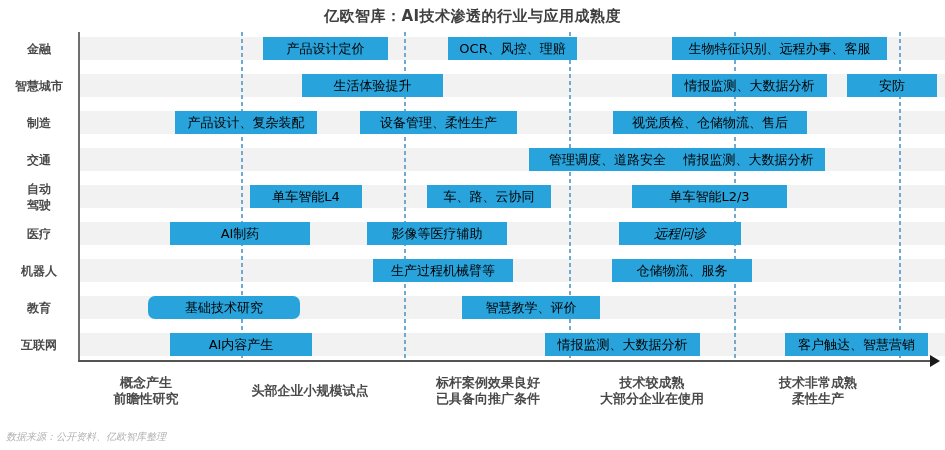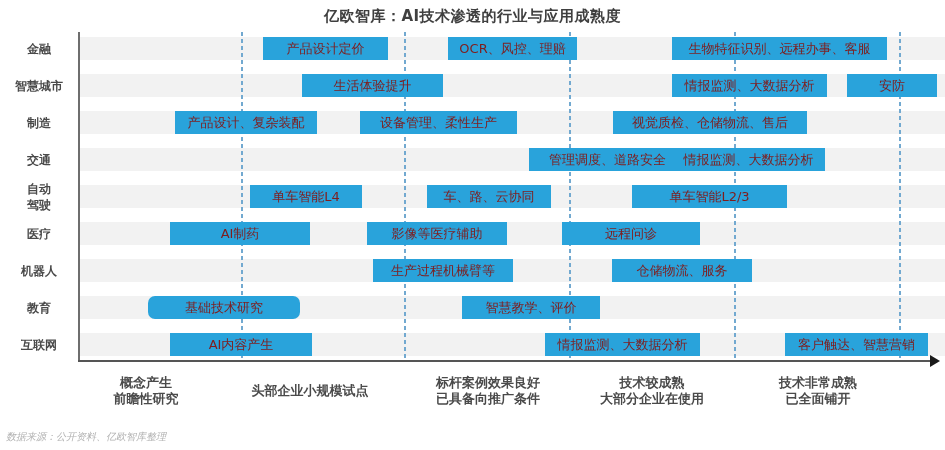--- a/index.html
+++ b/index.html
@@ -7,21 +7,21 @@
   #canvas{position:relative;width:945px;height:450px;background:#ffffff;overflow:hidden;}
 
   .title{position:absolute;top:7px;left:0;right:0;text-align:center;
          font-size:15px;font-weight:bold;color:#3f3f3f;letter-spacing:0.5px;}
 
   .band{position:absolute;left:79px;width:866px;height:23px;background:#f2f2f2;z-index:0;}
 
   .dash{position:absolute;top:32px;width:2px;height:327px;z-index:1;
         background-image:repeating-linear-gradient(to bottom,#72a9d0 0 4px,rgba(0,0,0,0) 4px 7px);}
 
-  .bar{position:absolute;height:23px;background:#29a3db;color:#7f1d1d;z-index:2;
+  .bar{position:absolute;height:23px;background:#29a3db;color:#000000;z-index:2;
        display:flex;align-items:center;justify-content:center;
        font-size:13px;white-space:nowrap;}
 
   .rowlabel{position:absolute;left:2px;width:74px;height:37px;z-index:2;
             display:flex;flex-direction:column;justify-content:center;
             text-align:center;font-size:12px;font-weight:bold;color:#4a4a4a;line-height:16px;}
 
   .yaxis{position:absolute;left:78px;top:32px;width:2px;height:330px;background:#6e6e6e;z-index:1;}
   .xaxis{position:absolute;left:78px;top:360px;width:856px;height:2px;background:#555555;z-index:1;}
   .arrowhead{position:absolute;left:930px;top:355px;width:0;height:0;z-index:2;
@@ -77,21 +77,21 @@
       </div>
       <div class="bar" style="top: 185px; left: 250px; width: 112px;">单车智能L4</div>
       <div class="bar" style="top: 185px; left: 427px; width: 124px;">车、路、云协同</div>
       <div class="bar" style="top: 185px; left: 632px; width: 155px;">单车智能L2/3</div>
       <div class="band" style="top: 222px;"></div>
       <div class="rowlabel" style="top: 215px;">
         <div>医疗</div>
       </div>
       <div class="bar" style="top: 222px; left: 170px; width: 140px;">AI制药</div>
       <div class="bar" style="top: 222px; left: 367px; width: 140px;">影像等医疗辅助</div>
-      <div class="bar" style="top: 222px; left: 562px; width: 138px;">远程问诊</div>
+      <div class="bar" style="top: 222px; left: 619px; width: 122px; font-style: italic;">远程问诊</div>
       <div class="band" style="top: 259px;"></div>
       <div class="rowlabel" style="top: 252px;">
         <div>机器人</div>
       </div>
       <div class="bar" style="top: 259px; left: 373px; width: 140px;">生产过程机械臂等</div>
       <div class="bar" style="top: 259px; left: 612px; width: 140px;">仓储物流、服务</div>
       <div class="band" style="top: 296px;"></div>
       <div class="rowlabel" style="top: 289px;">
         <div>教育</div>
       </div>
@@ -119,17 +119,17 @@
       <div class="stage" style="left: 388px;">
         <div>标杆案例效果良好</div>
         <div>已具备向推广条件</div>
       </div>
       <div class="stage" style="left: 552px;">
         <div>技术较成熟</div>
         <div>大部分企业在使用</div>
       </div>
       <div class="stage" style="left: 718px;">
         <div>技术非常成熟</div>
-        <div>已全面铺开</div>
+        <div>柔性生产</div>
       </div>
     </div>
   <div class="source">数据来源：公开资料、亿欧智库整理</div>
 </div>
 
 </body></html>

